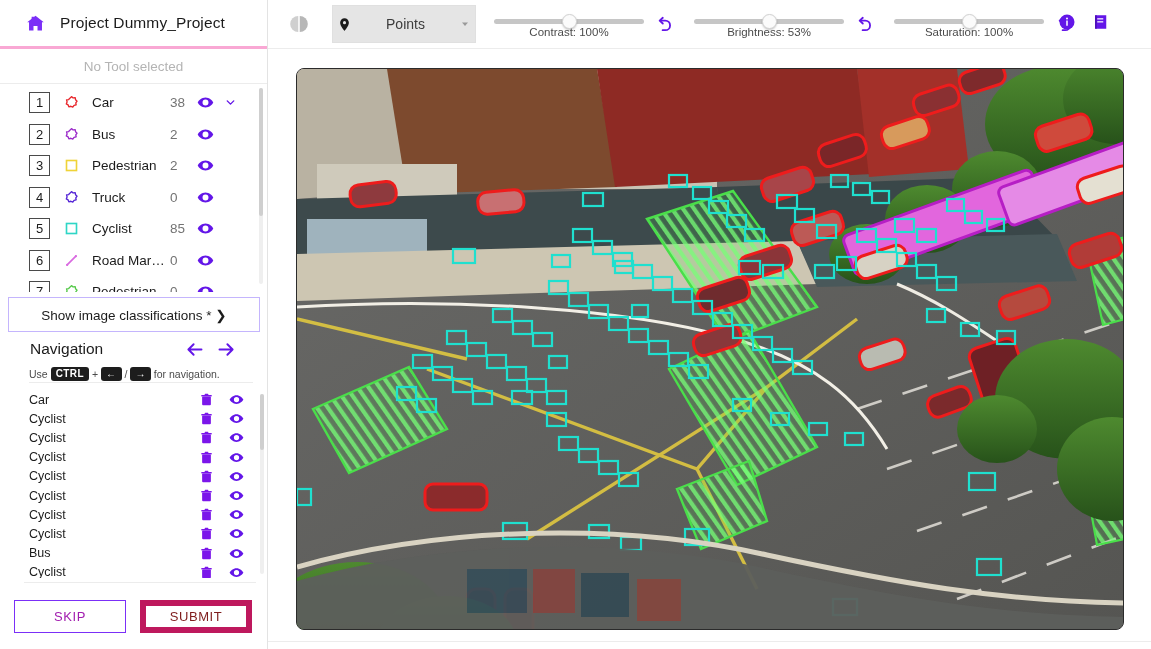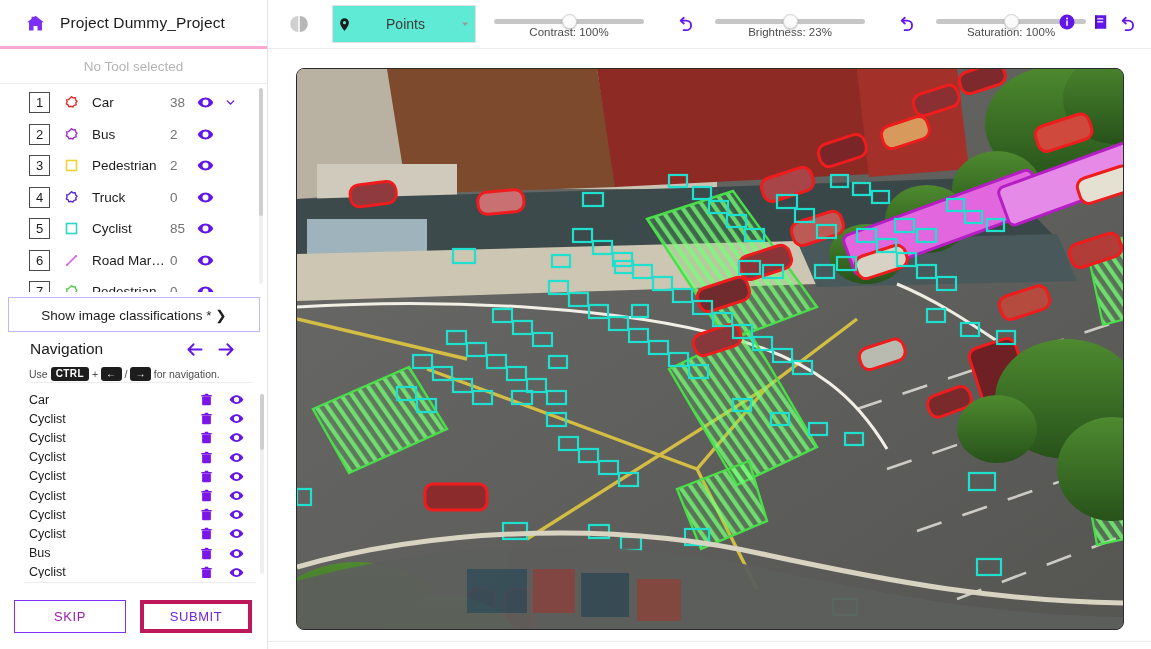--- a/index.html
+++ b/index.html
@@ -119,43 +119,43 @@
   #bottom-actions {
     position:absolute; left:0; bottom: 0; width: 268px; height: 66px;
     display:flex; align-items:center; padding-left: 14px; gap: 14px;
   }
   .act-btn {
     width: 112px; height: 33px;
     display:flex; align-items:center; justify-content:center;
     font-size: 13px; letter-spacing:.6px; background:#fff; cursor:pointer;
   }
   #skip-button { border: 1.5px solid #7b2ff7; color: #a21caf; }
-  #submit-button { border: 4px solid #be185d; color: #6d28d9; cursor: default; }
+  #submit-button { border: 6px solid #be185d; color: #7f1d1d; cursor: default; }
 
   
   #right-side { position: relative; flex: 1 1 auto; height: 649px; }
 
   #toolbar {
     position:relative; height: 49px; width: 883px;
     display:flex; align-items:center;
     border-bottom: 1px solid #ececec;
     padding-left: 6px;
   }
   #split-icon-btn { width: 38px; height: 38px; display:flex; align-items:center; justify-content:center; margin-left:6px; cursor:pointer;}
   #tool-select {
     margin-left: 14px;
     width: 144px; height: 38px;
-    border: 1px solid #e0e0e0; background:#5eead4;
+    border: 1px solid #e0e0e0; background:#e5e5e5;
     display:flex; align-items:center; padding: 0 3px; cursor:pointer;
   }
   #tool-select .pin { width: 17px; height:19px; display:flex; align-items:center; justify-content:center;}
   #tool-select .lbl { flex:1 1 auto; text-align:center; font-size:14px; color:#3c3c3c; }
   #tool-select .chev { width: 14px; height:14px; display:flex;align-items:center;justify-content:center;}
 
-  .slider-group { display:flex; align-items:center; margin-left: 18px; gap: 21px; }
+  .slider-group { display:flex; align-items:center; margin-left: 18px; }
   .slider-box { position: relative; width: 150px; height: 38px; }
   .slider-track {
     position:absolute; left:0; top: 14px; width: 150px; height: 5px;
     background: #c6c6c6; border-radius: 3px;
   }
   .slider-thumb {
     position:absolute; top: 9px; left: 68px;
     width: 15px; height: 15px; border-radius: 50%;
     background: #fbfbfb; border: 1px solid #d2d2d2;
     box-shadow: 0 1px 2px rgba(0,0,0,.22);
@@ -604,21 +604,21 @@
               <svg width="21" height="21" viewBox="0 0 24 24">
                 <path fill="none" stroke="#6316e8" stroke-width="2.1" stroke-linecap="round" d="M8.5 7.5H14a5.5 5.5 0 010 11h-3"></path>
                 <path fill="none" stroke="#6316e8" stroke-width="2.1" stroke-linecap="round" stroke-linejoin="round" d="M11.2 4.3L7.6 7.6l3.6 3.3"></path>
               </svg>
             </span>
           </div>
           <div class="slider-group">
             <div class="slider-box">
               <div class="slider-track"></div>
               <div class="slider-thumb"></div>
-              <div class="slider-label">Brightness: 23%</div>
+              <div class="slider-label">Brightness: 53%</div>
             </div>
             <span class="reset-btn">
               <svg width="21" height="21" viewBox="0 0 24 24">
                 <path fill="none" stroke="#6316e8" stroke-width="2.1" stroke-linecap="round" d="M8.5 7.5H14a5.5 5.5 0 010 11h-3"></path>
                 <path fill="none" stroke="#6316e8" stroke-width="2.1" stroke-linecap="round" stroke-linejoin="round" d="M11.2 4.3L7.6 7.6l3.6 3.3"></path>
               </svg>
             </span>
           </div>
           <div class="slider-group">
             <div class="slider-box">

